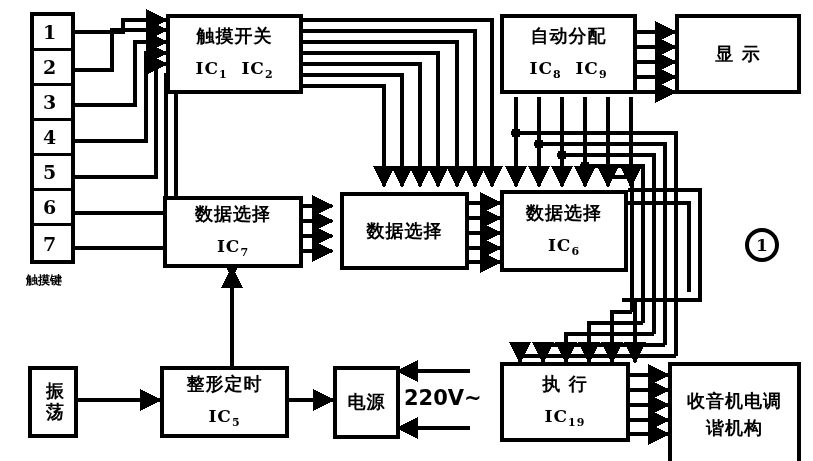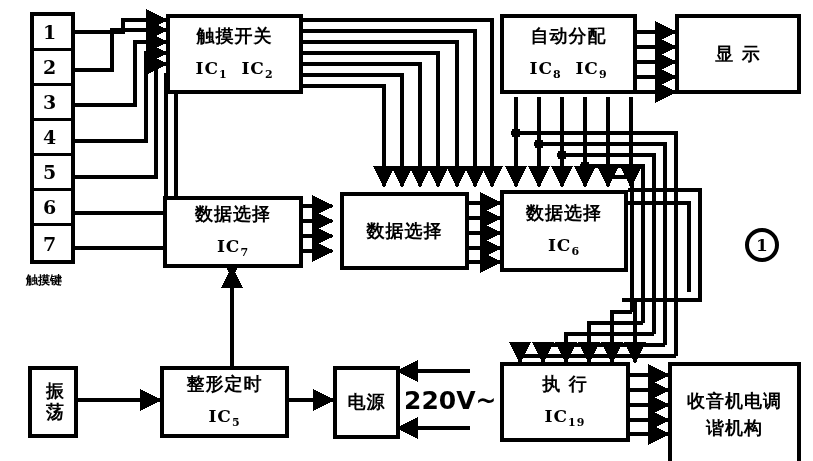--- a/index.html
+++ b/index.html
@@ -83,21 +83,21 @@
   .caption {
     position: absolute;
     font-size: 12px;
     font-weight: bold;
     color: #000;
     white-space: nowrap;
     z-index: 6;
   }
   .volt {
     position: absolute;
-    font-size: 25px;
+    font-size: 21px;
     font-weight: bold;
     font-family: "DejaVu Sans", sans-serif;
     color: #000;
     white-space: nowrap;
     z-index: 6;
   }
   .fignum {
     position: absolute;
     width: 34px;
     height: 34px;

